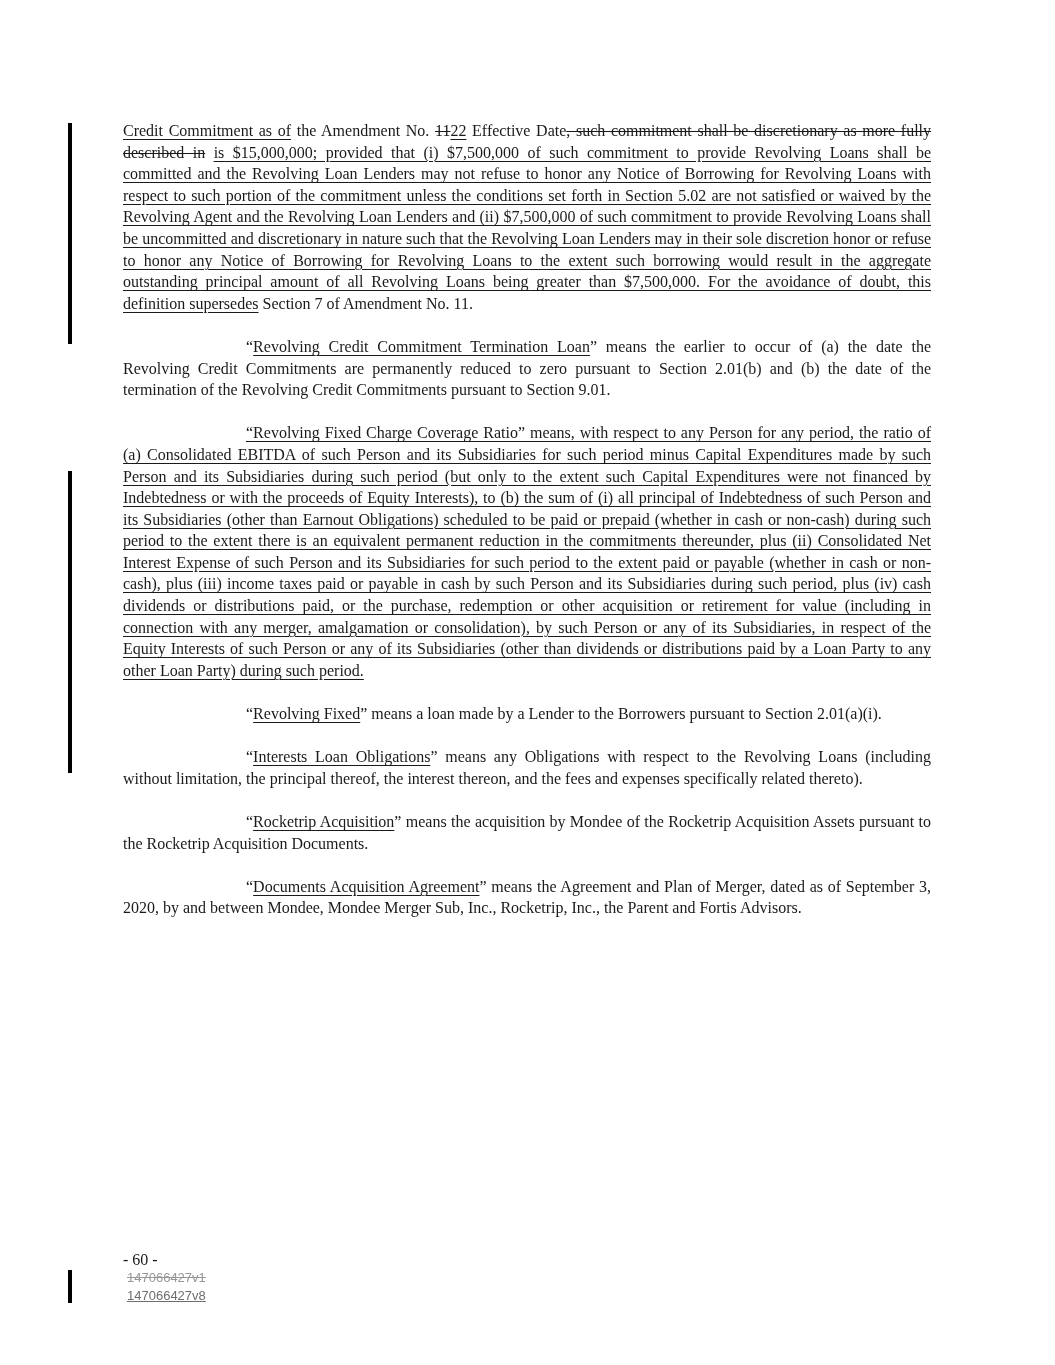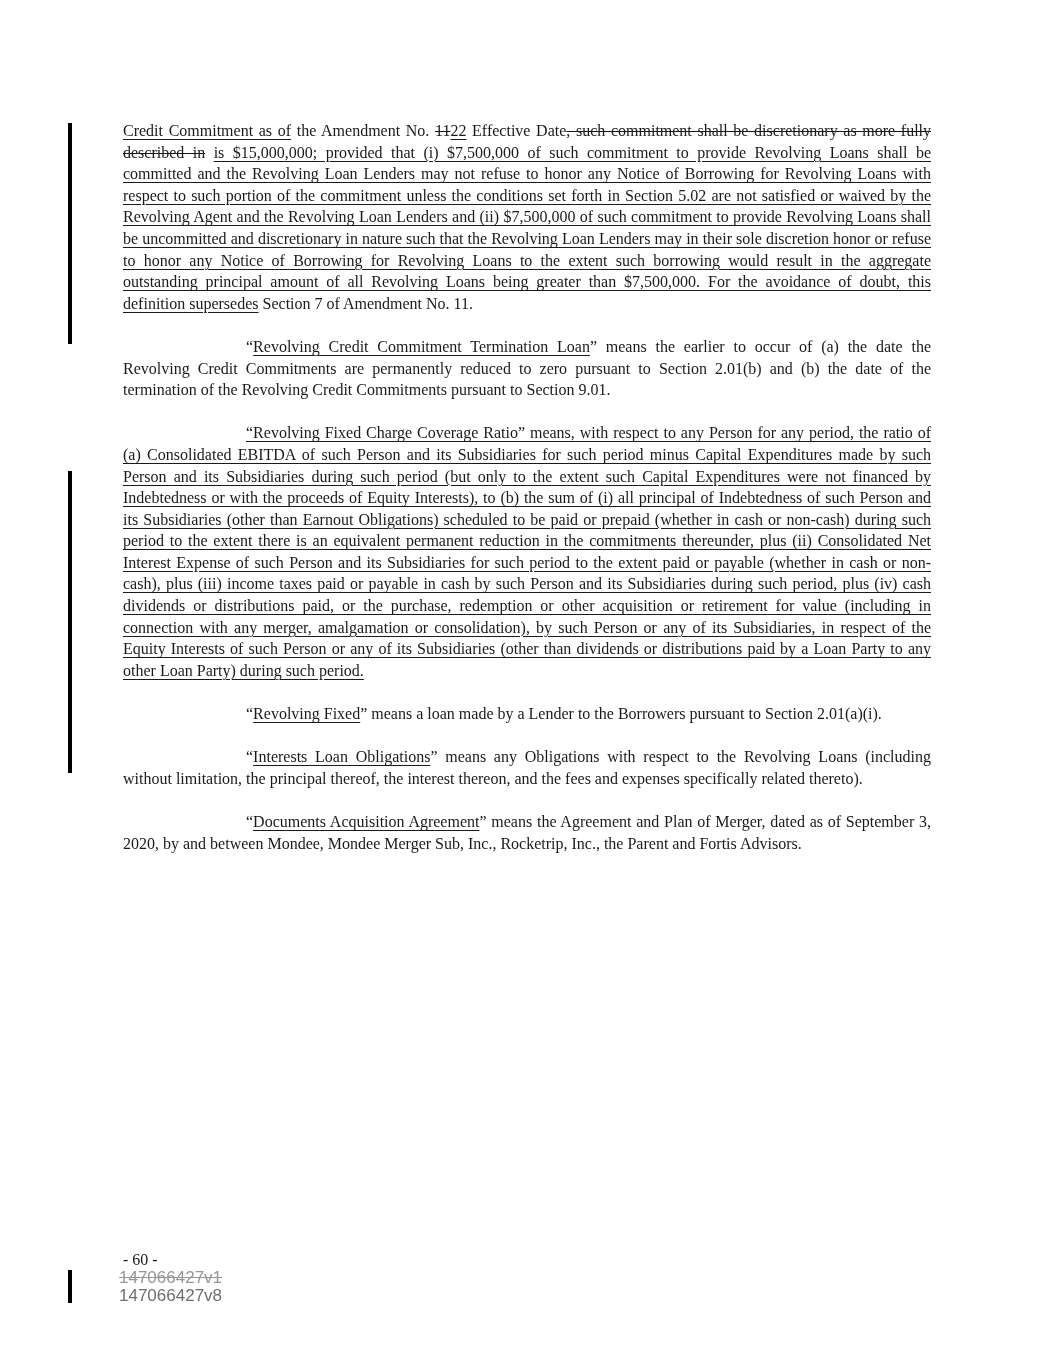--- a/index.html
+++ b/index.html
@@ -24,40 +24,41 @@
   }
   .content p{margin:0 0 21.6px 0;}
   .content p.indent{text-indent:123px;}
   .u{text-decoration:underline;text-underline-offset:3px;text-decoration-thickness:1.4px;}
   .s{text-decoration:line-through;}
   .page-number{
     position:absolute;left:123px;width:808px;top:1251px;
     text-align:left;font-size:16px;color:#1a1a1a;
   }
   .versions{
-    position:absolute;left:119px;top:1269px;
+    position:absolute;left:127px;top:1269px;
     font-family:"Liberation Sans", sans-serif;
-    font-size:17px;line-height:17.5px;
+    font-size:13px;line-height:17.5px;
   }
   .versions .v-strike{text-decoration:line-through;color:#979797;}
-  .versions .v-underline{color:#6e6e6e;text-align:right;}
+  .versions .v-underline{text-decoration:underline;color:#6e6e6e;text-align:right;}
 </style>
 </head>
 <body>
 
 <div class="change-bar" id="bar-1"></div>
 <div class="change-bar" id="bar-2"></div>
 <div class="change-bar" id="bar-3"></div>
 
 <main class="content">
   <p><span class="u">Credit Commitment as of</span><span> the Amendment No. </span><span class="s">11</span><span class="u">22</span><span> Effective Date</span><span class="s">, such commitment shall be discretionary as more fully described in</span><span> </span><span class="u">is $15,000,000; provided that (i) $7,500,000 of such commitment to provide Revolving Loans shall be committed and the Revolving Loan Lenders may not refuse to honor any Notice of Borrowing for Revolving Loans with respect to such portion of the commitment unless the conditions set forth in Section 5.02 are not satisfied or waived by the Revolving Agent and the Revolving Loan Lenders and (ii) $7,500,000 of such commitment to provide Revolving Loans shall be uncommitted and discretionary in nature such that the Revolving Loan Lenders may in their sole discretion honor or refuse to honor any Notice of Borrowing for Revolving Loans to the extent such borrowing would result in the aggregate outstanding principal amount of all Revolving Loans being greater than $7,500,000. For the avoidance of doubt, this definition supersedes</span><span> Section 7 of Amendment No. 11.</span></p>
   <p class="indent"><span>“</span><span class="u">Revolving Credit Commitment Termination Loan</span><span>” means the earlier to occur of (a) the date the Revolving Credit Commitments are permanently reduced to zero pursuant to Section 2.01(b) and (b) the date of the termination of the Revolving Credit Commitments pursuant to Section 9.01.</span></p>
   <p class="indent"><span class="u">“Revolving Fixed Charge Coverage Ratio” means, with respect to any Person for any period, the ratio of (a) Consolidated EBITDA of such Person and its Subsidiaries for such period minus Capital Expenditures made by such Person and its Subsidiaries during such period (but only to the extent such Capital Expenditures were not financed by Indebtedness or with the proceeds of Equity Interests), to (b) the sum of (i) all principal of Indebtedness of such Person and its Subsidiaries (other than Earnout Obligations) scheduled to be paid or prepaid (whether in cash or non-cash) during such period to the extent there is an equivalent permanent reduction in the commitments thereunder, plus (ii) Consolidated Net Interest Expense of such Person and its Subsidiaries for such period to the extent paid or payable (whether in cash or non-cash), plus (iii) income taxes paid or payable in cash by such Person and its Subsidiaries during such period, plus (iv) cash dividends or distributions paid, or the purchase, redemption or other acquisition or retirement for value (including in connection with any merger, amalgamation or consolidation), by such Person or any of its Subsidiaries, in respect of the Equity Interests of such Person or any of its Subsidiaries (other than dividends or distributions paid by a Loan Party to any other Loan Party) during such period.</span></p>
   <p class="indent"><span>“</span><span class="u">Revolving Fixed</span><span>” means a loan made by a Lender to the Borrowers pursuant to Section 2.01(a)(i).</span></p>
   <p class="indent"><span>“</span><span class="u">Interests Loan Obligations</span><span>” means any Obligations with respect to the Revolving Loans (including without limitation, the principal thereof, the interest thereon, and the fees and expenses specifically related thereto).</span></p>
+  <p class="indent"><span>“</span><span class="u">Rocketrip Acquisition</span><span>” means the acquisition by Mondee of the Rocketrip Acquisition Assets pursuant to the Rocketrip Acquisition Documents.</span></p>
   <p class="indent"><span>“</span><span class="u">Documents Acquisition Agreement</span><span>” means the Agreement and Plan of Merger, dated as of September 3, 2020, by and between Mondee, Mondee Merger Sub, Inc., Rocketrip, Inc., the Parent and Fortis Advisors.</span></p>
 </main>
 
 <div class="page-number">- 60 -</div>
 
 <div class="versions">
   <div class="v-strike">147066427v1</div>
   <div class="v-underline">147066427v8</div>
 </div>
 

